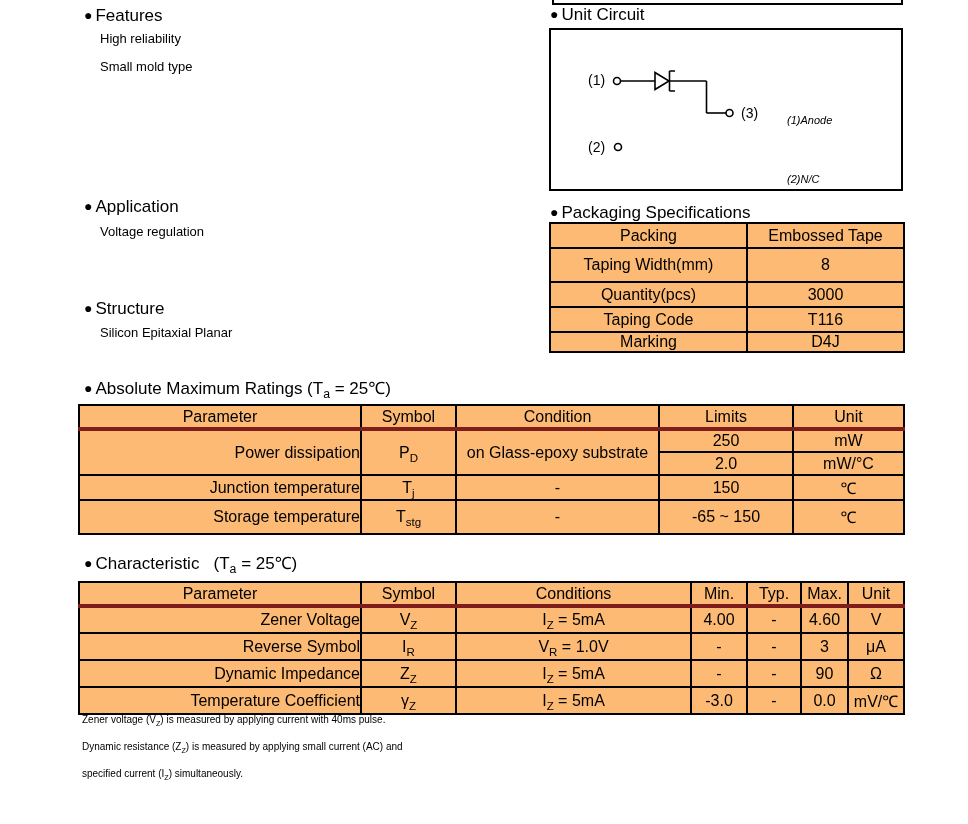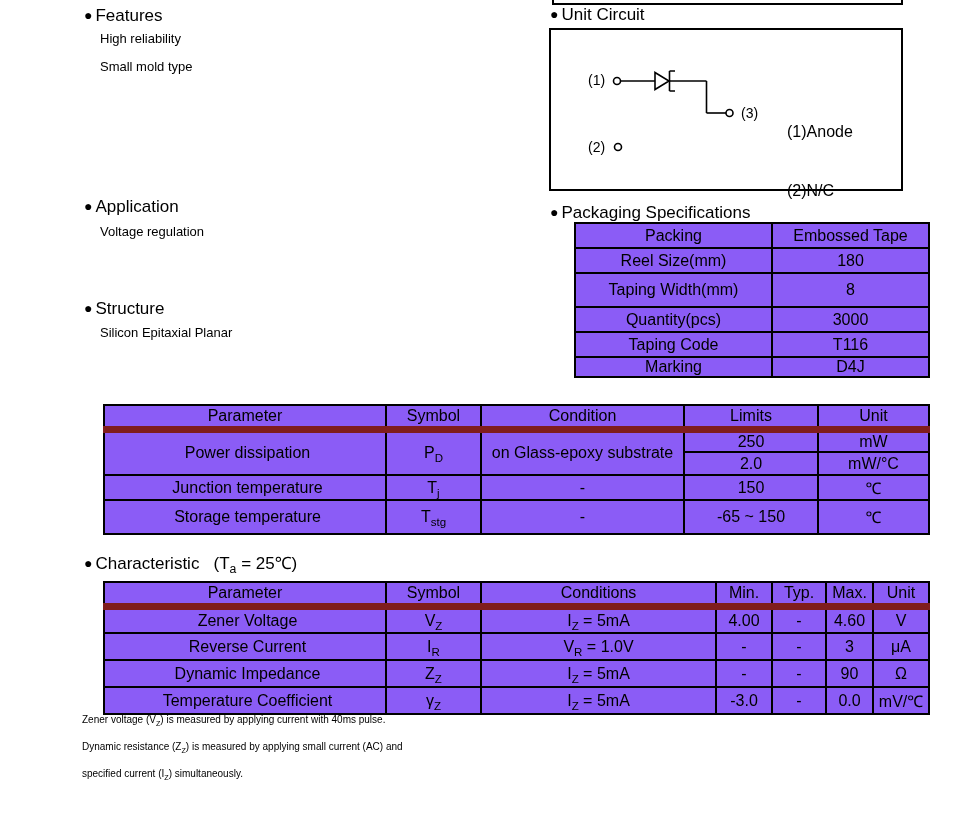--- a/index.html
+++ b/index.html
@@ -2,31 +2,31 @@
 <html><head>
 <meta charset="utf-8">
 <style>
   html,body{margin:0;padding:0;background:#fff;}
   .page{position:relative;width:968px;height:824px;background:#ffffff;color:#000;
         font-family:"Liberation Sans",sans-serif;overflow:hidden;}
   .sec-title{position:absolute;font-size:17px;white-space:pre;color:#000;}
   .bullet{font-size:14px;margin-right:3px;vertical-align:1px;}
   .item{position:absolute;font-size:13px;white-space:pre;}
   sub{font-size:72%;line-height:0;}
-  table.grid{position:absolute;border-collapse:collapse;table-layout:fixed;background:#8b5cf6;margin-left:25px;}
+  table.grid{position:absolute;border-collapse:collapse;table-layout:fixed;background:#fdba74;}
   table.grid td,table.grid th{border:2px solid #000;font-size:16px;font-weight:normal;
         text-align:center;padding:0;overflow:hidden;white-space:nowrap;}
-  table.grid tr.hdr th{border-bottom:7px solid #7f1d1d;}
-  table.grid td.left{text-align:center;padding-left:5px;}
+  table.grid tr.hdr th{border-bottom:4px solid #7f1d1d;}
+  table.grid td.left{text-align:right;padding-left:5px;}
   .partial-box{position:absolute;left:552px;top:-9px;width:347px;height:12px;
         border:2px solid #000;border-top:none;}
   .circuit-box{position:absolute;left:549px;top:28px;width:354px;height:163px;
         border:2px solid #000;box-sizing:border-box;}
   .pin-label{position:absolute;font-size:14px;white-space:pre;}
-  .legend{position:absolute;left:236px;top:53px;font-size:16px;line-height:19.5px;white-space:pre;}
+  .legend{position:absolute;left:236px;top:42px;font-size:11px;line-height:19.5px;white-space:pre;font-style:italic;}
   .note{position:absolute;left:82px;font-size:10px;white-space:pre;}
 </style>
 </head>
 <body>
 
 <div class="page">
 
   <div class="partial-box"></div>
 
   <div class="sec-title" style="left:84px;top:6px"><span class="bullet">●</span><span>Features</span></div>
@@ -70,43 +70,40 @@
   <table class="grid" style="left:549px;top:222px;width:354px">
     <colgroup>
         <col style="width:197px">
         <col style="width:157px">
       </colgroup>
     <tbody>
         <tr style="height:25px">
       <td>Packing</td>
       <td>Embossed Tape</td>
         </tr>
-    <tr style="height:25px">
-      <td>Reel Size(mm)</td>
-      <td>180</td>
-        </tr>
     <tr style="height:34px">
       <td>Taping Width(mm)</td>
       <td>8</td>
         </tr>
     <tr style="height:25px">
       <td>Quantity(pcs)</td>
       <td>3000</td>
         </tr>
     <tr style="height:25px">
       <td>Taping Code</td>
       <td>T116</td>
         </tr>
     <tr style="height:20px">
       <td>Marking</td>
       <td>D4J</td>
         </tr>
   </tbody>
     </table>
 
+  <div class="sec-title" style="left:84px;top:376px"><span class="bullet">●</span><span><span>Absolute Maximum Ratings (T</span><sub>a</sub><span> = 25℃)</span></span></div>
 
   <table class="grid" style="left:78px;top:404px;width:825px">
     <colgroup>
         <col style="width:282px">
         <col style="width:95px">
         <col style="width:203px">
         <col style="width:134px">
         <col style="width:111px">
       </colgroup>
     <tbody>
@@ -170,21 +167,21 @@
     <tr style="height:27px">
       <td class="left">Zener Voltage</td>
       <td><span>V</span><sub>Z</sub></td>
       <td><span>I</span><sub>Z</sub><span> = 5mA</span></td>
       <td>4.00</td>
       <td>-</td>
       <td>4.60</td>
       <td>V</td>
     </tr>
     <tr style="height:27px">
-      <td class="left">Reverse Current</td>
+      <td class="left">Reverse Symbol</td>
       <td><span>I</span><sub>R</sub></td>
       <td><span>V</span><sub>R</sub><span> = 1.0V</span></td>
       <td>-</td>
       <td>-</td>
       <td>3</td>
       <td>μA</td>
     </tr>
     <tr style="height:27px">
       <td class="left">Dynamic Impedance</td>
       <td><span>Z</span><sub>Z</sub></td>

